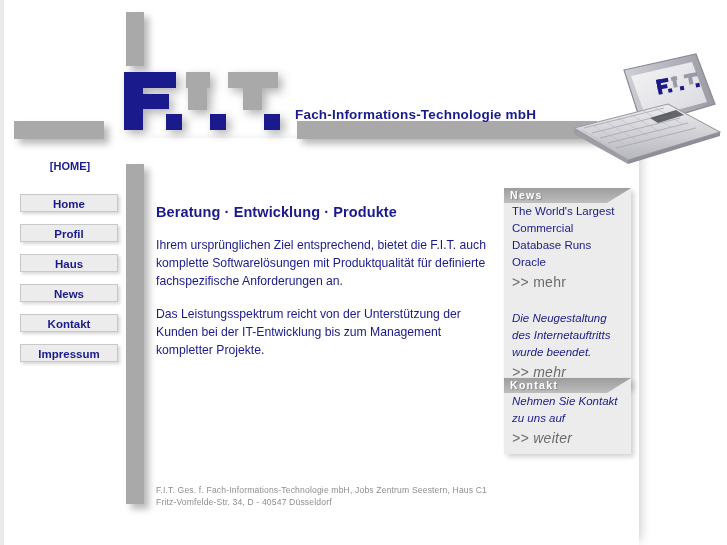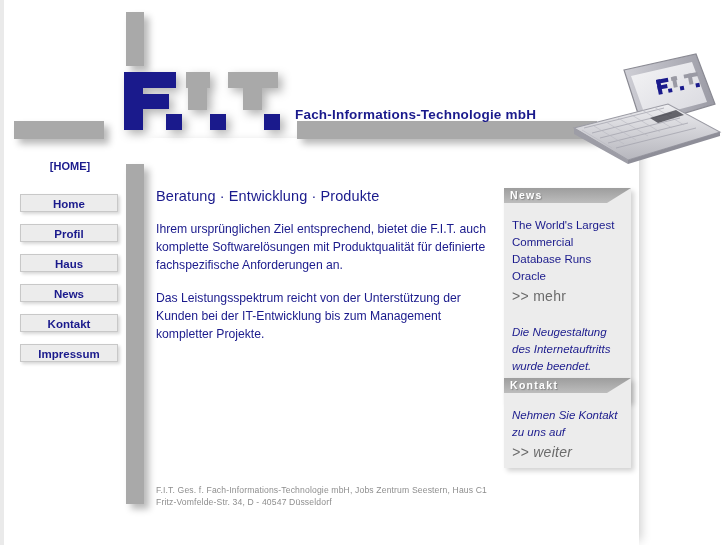--- a/index.html
+++ b/index.html
@@ -135,23 +135,23 @@
     margin-top: 12px;
   }
 
   
   #main {
     position: absolute;
     left: 152px; top: 188px;
     width: 335px;
   }
   #main h1 {
-    margin: 0 0 16px 0;
+    margin: 16px 0 16px 0;
     font-size: 14.5px;
-    font-weight: normal;
+    font-weight: bold;
     color: #1a1a8c;
     letter-spacing: .1px;
   }
   #main p {
     margin: 0 0 15px 0;
     font-size: 12.2px;
     line-height: 18px;
     color: #1a1a8c;
   }
 
@@ -185,21 +185,21 @@
     z-index: 2;
     display: block;
     padding: 1px 0 0 6px;
     font-size: 10.5px;
     font-weight: bold;
     color: #ffffff;
     letter-spacing: 1.3px;
     text-shadow: 1px 1px 1px rgba(0,0,0,.25);
   }
   .box-body {
-    padding: 14px 8px 8px 8px;
+    padding: 0 8px 8px 8px;
   }
   .news-item { margin-bottom: 4px; }
   .news-item:last-child { margin-bottom: 0; font-style: italic; }
   .news-text {
     font-size: 11.5px;
     line-height: 17px;
     color: #1a1a8c;
   }
   .more-link {
     display: block;

